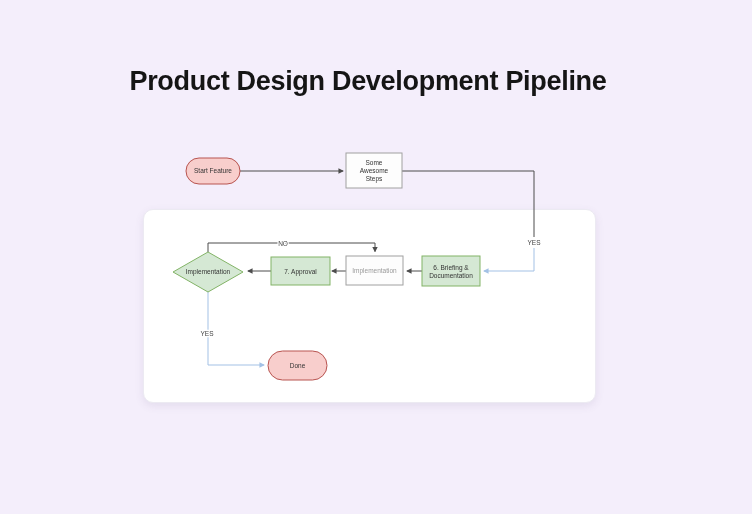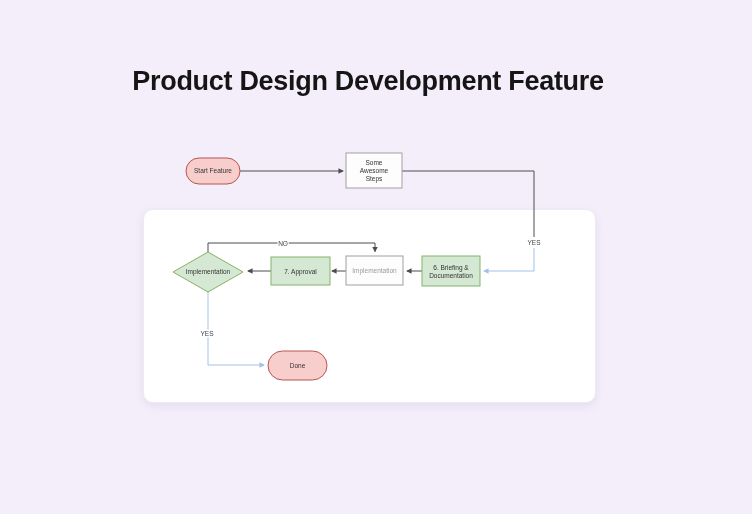--- a/index.html
+++ b/index.html
@@ -25,21 +25,21 @@
   .edge{fill:none;stroke:#4d4d4d;stroke-width:1;}
   .edge-blue{fill:none;stroke:#a3c1e5;stroke-width:1;}
   .lbl{font-family:"Liberation Sans",sans-serif;font-size:6.5px;fill:#333;text-anchor:middle;}
   .lbl-gray{fill:#9a9a9a;}
   .edge-lbl{font-family:"Liberation Sans",sans-serif;font-size:6.5px;fill:#444;text-anchor:middle;
     paint-order:stroke;stroke:#ffffff;stroke-width:2.5px;stroke-linejoin:round;}
 </style>
 </head>
 <body>
 
-<h1 class="page-title">Product Design Development Feature</h1>
+<h1 class="page-title">Product Design Development Pipeline</h1>
 
 <div class="card"></div>
 
 <svg class="flow" width="752" height="514" viewBox="0 0 752 514">
   <defs>
     <marker id="arrow-dark" viewBox="0 0 6 6" refX="5" refY="3" markerWidth="5.5" markerHeight="5.5" orient="auto-start-reverse">
       <path d="M0,0 L6,3 L0,6 Z" fill="#4d4d4d"></path>
     </marker>
     <marker id="arrow-blue" viewBox="0 0 6 6" refX="5" refY="3" markerWidth="5.5" markerHeight="5.5" orient="auto-start-reverse">
       <path d="M0,0 L6,3 L0,6 Z" fill="#a3c1e5"></path>

